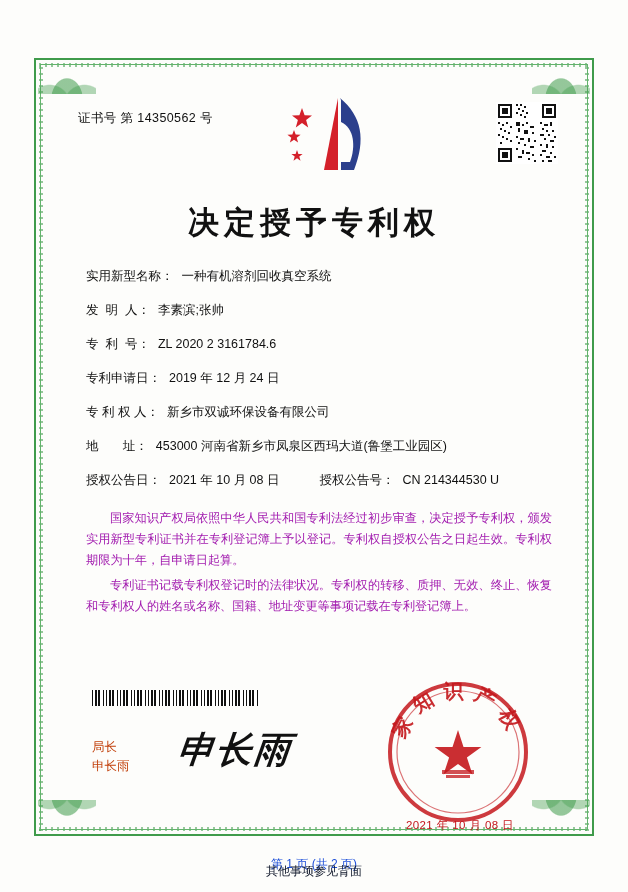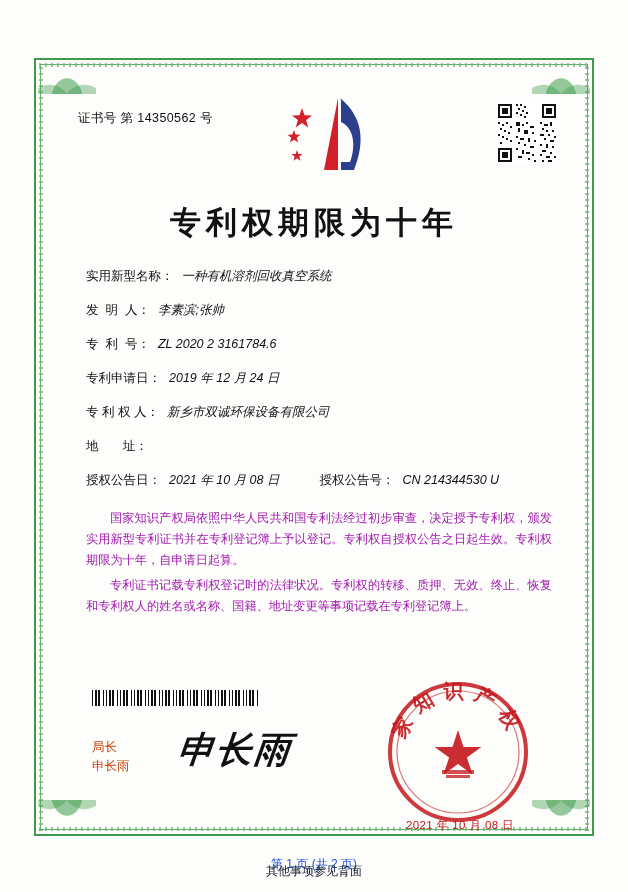--- a/index.html
+++ b/index.html
@@ -129,21 +129,20 @@
     font-size: 12.5px;
     color: #111;
   }
   .field-label {
     white-space: pre;
     flex: 0 0 auto;
   }
   .field-value {
     margin-left: 8px;
     flex: 1 1 auto;
-    font-style: italic;
   }
   .field-row.split .field-value { flex: 0 0 auto; }
   .field-label2 {
     margin-left: 40px;
     flex: 0 0 auto;
   }
 
   .paragraphs {
     position: absolute;
     left: 26px;
@@ -333,21 +332,21 @@
           <rect x="27" y="25" width="1" height="1"></rect>
             <rect x="22" y="26" width="1" height="1"></rect>
             <rect x="25" y="27" width="2" height="1"></rect>
           <rect x="29" y="27" width="1" height="1"></rect>
             <rect x="23" y="29" width="1" height="1"></rect>
             <rect x="26" y="29" width="2" height="1"></rect>
         </g>
       </svg>
     </div>
 
-    <div class="title">专利权期限为十年</div>
+    <div class="title">决定授予专利权</div>
 
     <div class="fields">
 
       <div class="field-row">
         <span class="field-label">实用新型名称：</span>
         <span class="field-value">一种有机溶剂回收真空系统</span>
       </div>
 
       <div class="field-row">
         <span class="field-label">发  明  人：</span>
@@ -364,20 +363,21 @@
         <span class="field-value">2019 年 12 月 24 日</span>
       </div>
 
       <div class="field-row">
         <span class="field-label">专 利 权 人：</span>
         <span class="field-value">新乡市双诚环保设备有限公司</span>
       </div>
 
       <div class="field-row">
         <span class="field-label">地       址：</span>
+        <span class="field-value">453000 河南省新乡市凤泉区西玛大道(鲁堡工业园区)</span>
       </div>
 
       <div class="field-row split">
         <span class="field-label">授权公告日：</span>
         <span class="field-value">2021 年 10 月 08 日</span>
         <span class="field-label2">授权公告号：</span>
         <span class="field-value">CN 214344530 U</span>
       </div>
 
     </div>

